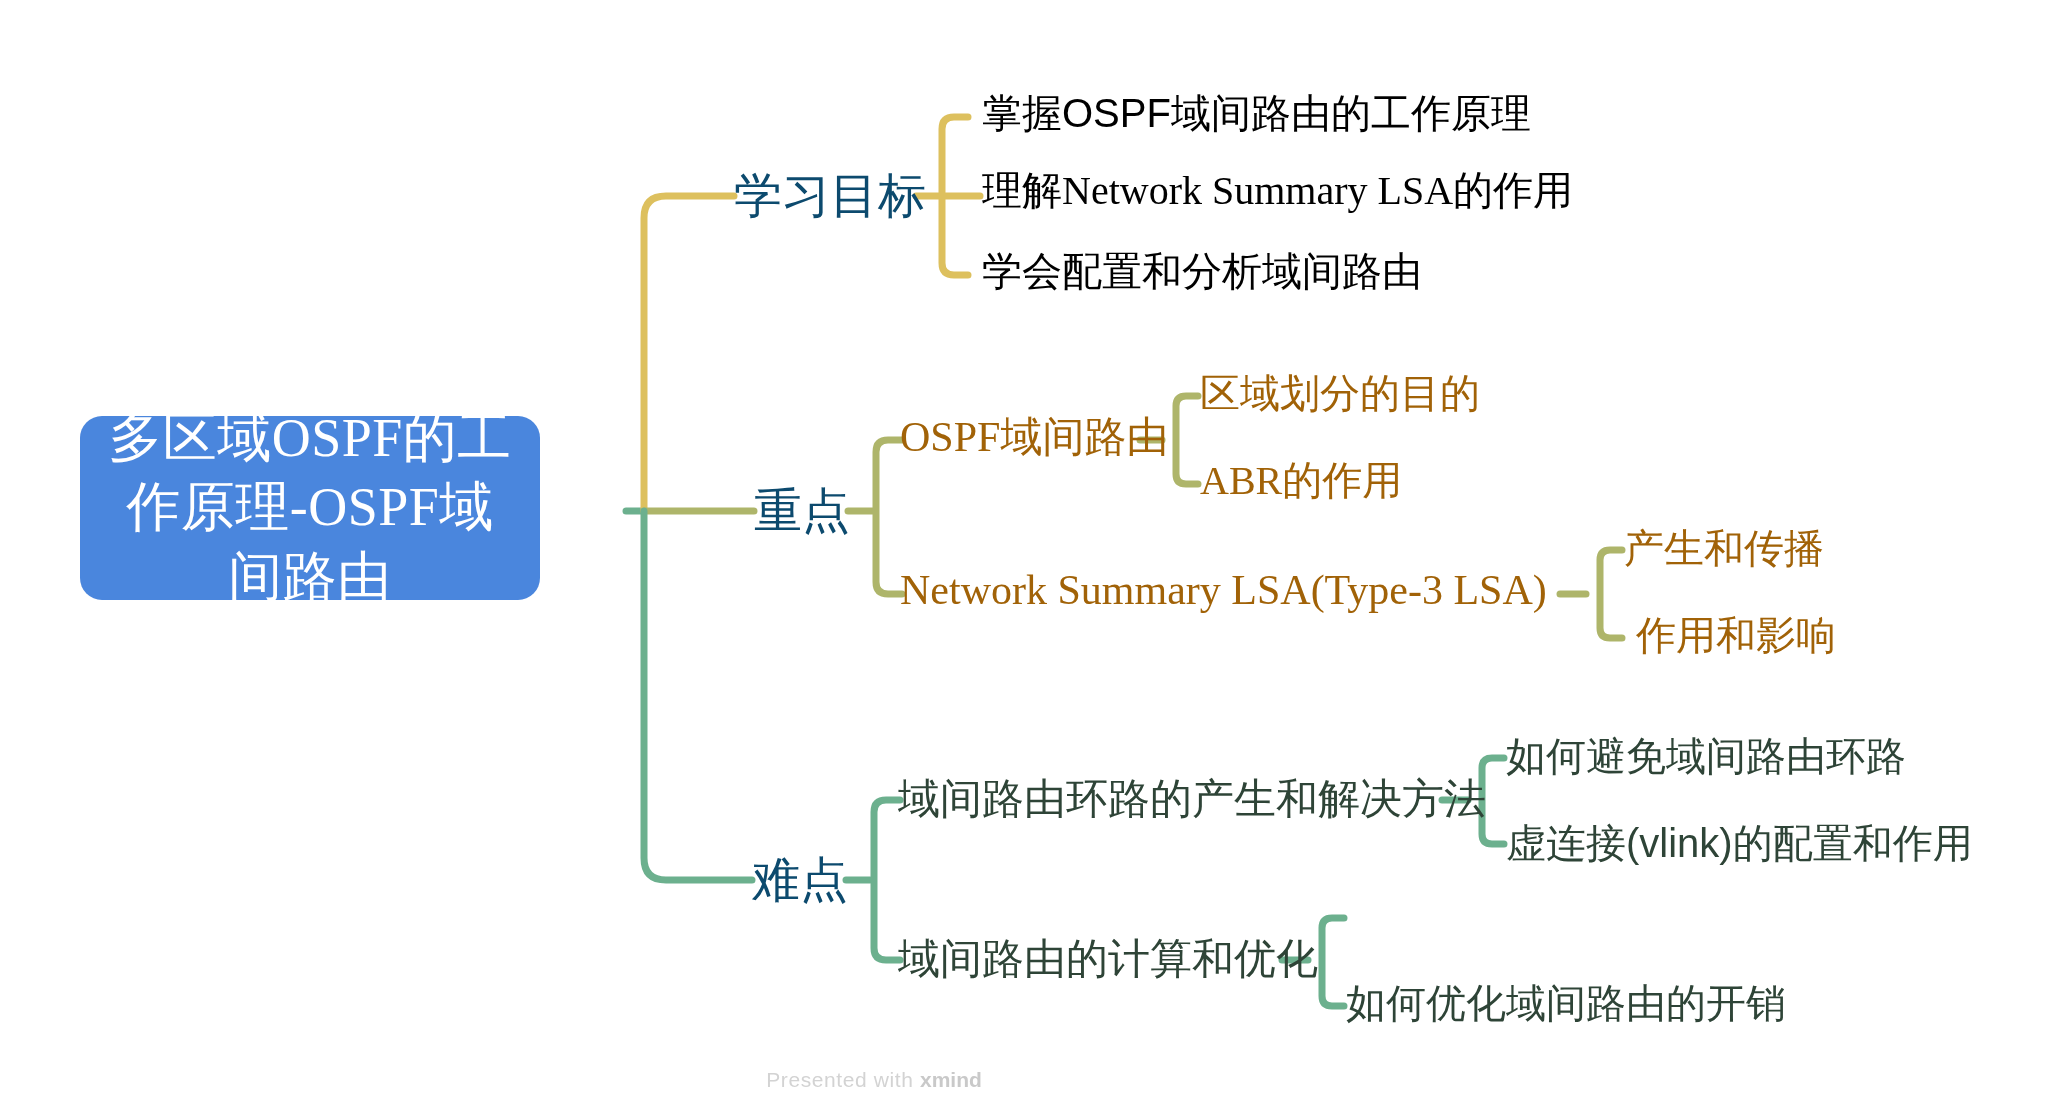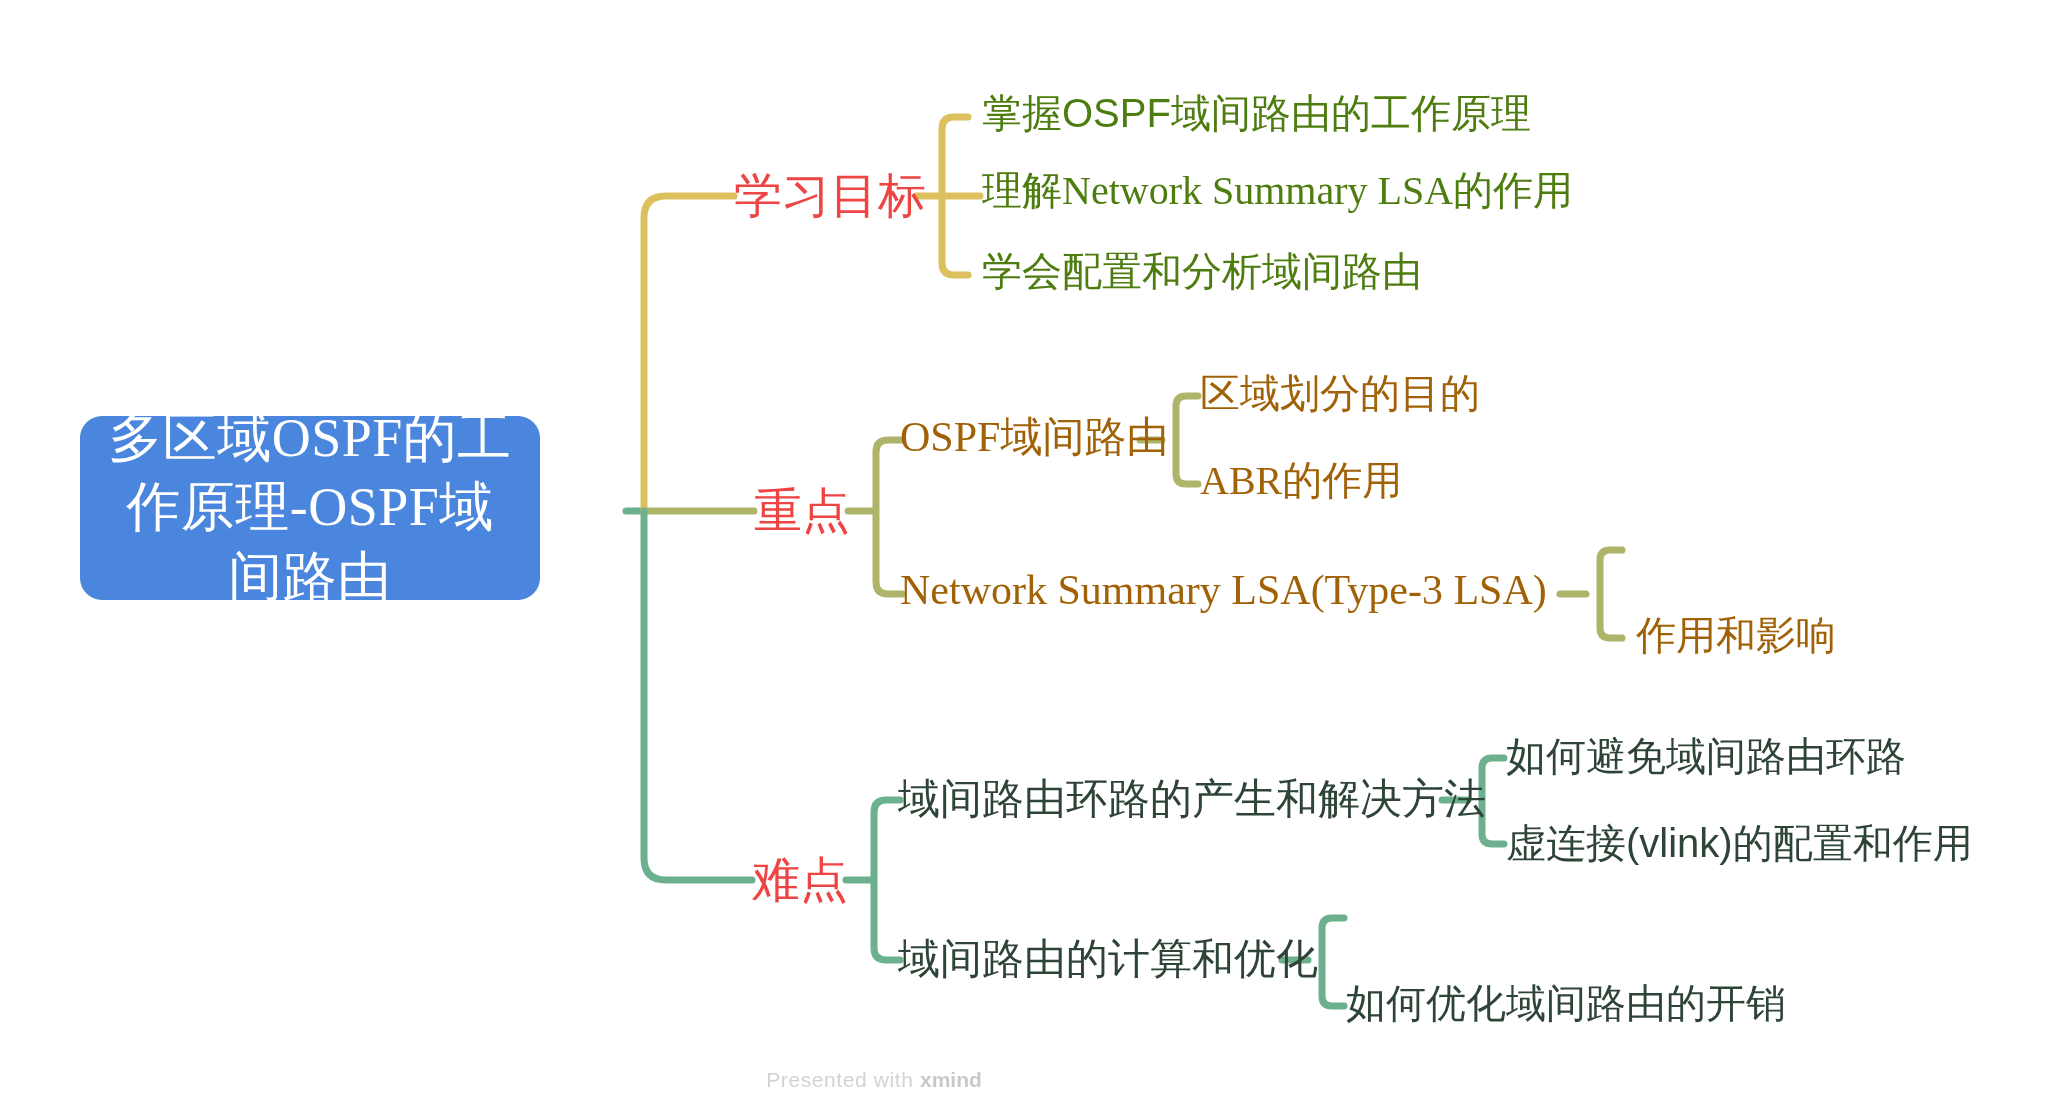--- a/index.html
+++ b/index.html
@@ -50,40 +50,40 @@
     font-size: 54px;
     font-family: "Liberation Serif", "DejaVu Serif", serif;
     text-align: center;
     line-height: 1.28;
     white-space: normal;
     letter-spacing: 0.5px;
   }
   
   .topic-l1 {
     font-size: 48px;
-    color: #ef4444;
+    color: #0c4a6e;
     font-family: "Liberation Sans", "DejaVu Sans", sans-serif;
     font-weight: 400;
   }
   
   .topic-l2 {
     font-size: 42px;
     font-family: "Liberation Serif", "DejaVu Serif", serif;
   }
   .topic-l2.cjk-sans {
     font-family: "Liberation Sans", "DejaVu Sans", sans-serif;
   }
   
   .leaf {
     font-size: 40px;
   }
   .leaf.serif  { font-family: "Liberation Serif", "DejaVu Serif", serif; }
   .leaf.sans   { font-family: "Liberation Sans", "DejaVu Sans", sans-serif; }
 
-  .c-goal  { color: #4d7c0f; }
+  .c-goal  { color: #000000; }
   .c-key   { color: #a16207; }
   .c-hard  { color: #2e4437; }
 
   
   #watermark {
     position: absolute;
     left: 0;
     top: 1068px;
     width: 1748px;
     text-align: center;
@@ -171,20 +171,23 @@
   </div>
 
   <div class="node leaf serif c-key" style="left:1200px; top:458px;">
     <span>ABR的作用</span>
   </div>
 
   <div class="node topic-l2 c-key serif" style="left:900px; top:566px;">
     <span>Network Summary LSA(Type-3 LSA)</span>
   </div>
 
+  <div class="node leaf sans c-key" style="left:1624px; top:525px;">
+    <span>产生和传播</span>
+  </div>
 
   <div class="node leaf sans c-key" style="left:1624px; top:612px;margin-left:12px;">
     <span>作用和影响</span>
   </div>
 
   <div class="node topic-l1" style="left:752px; top:852px;">
     <span>难点</span>
   </div>
 
   <div class="node topic-l2 cjk-sans c-hard" style="left:898px; top:775px;">

